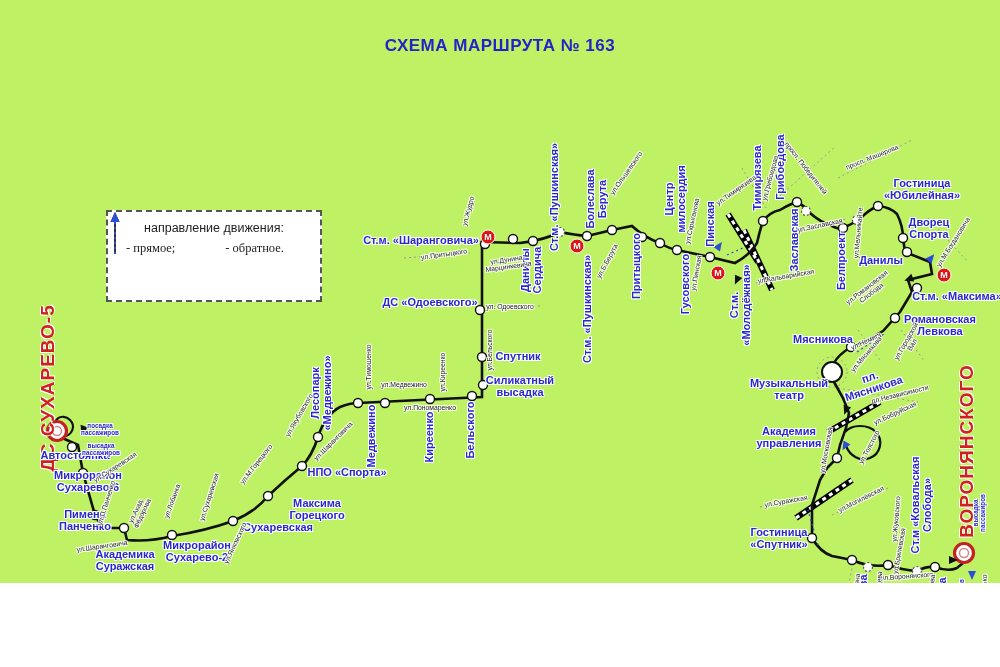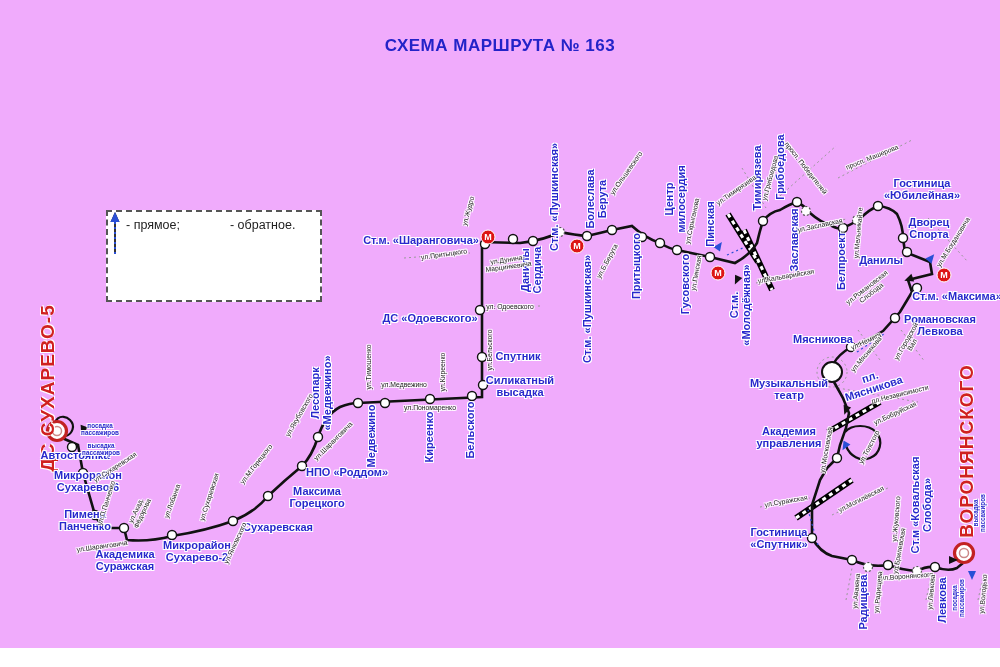--- a/index.html
+++ b/index.html
@@ -1,43 +1,44 @@
 <!DOCTYPE html>
 <html><head>
 <meta charset="utf-8">
 <style>
   html,body{margin:0;padding:0;background:#fff;}
-  #stage{position:relative;width:1000px;height:648px;background:#f0abfc;overflow:hidden;
+  #stage{position:relative;width:1000px;height:583px;background:#bef264;overflow:hidden;
          font-family:"Liberation Sans",sans-serif;}
   .abs{position:absolute;}
   
   .title{left:0;right:0;text-align:center;color:#2323c8;font-weight:bold;font-size:17px;letter-spacing:.5px;}
   
   .legend{left:106px;top:210px;width:212px;height:88px;border:2px dashed #555;background:#fff;}
   .legend-head{margin-top:9px;text-align:center;color:#222;font-size:12.5px;}
-  .legend-row{display:flex;align-items:flex-end;margin:6px 14px 0 18px;gap:12px;}
+  .legend-row{display:flex;align-items:flex-end;margin:6px 14px 0 18px;gap:12px;font-family:Liberation Serif, serif;}
   .legend-txt{color:#222;font-size:12.5px;padding-bottom:6px;}
   
   .lbl{position:absolute;white-space:pre;text-align:center;line-height:1.05;
        text-shadow:1px 1px 0 #fff,-1px -1px 0 #fff,1px -1px 0 #fff,-1px 1px 0 #fff,0 1px 0 #fff,0 -1px 0 #fff;}
   .lbl-stop{color:#2828cc;font-weight:bold;font-size:11px;}
   .lbl-street{color:#222;font-size:6.8px;}
   .lbl-note{color:#2828cc;font-weight:bold;font-size:6.3px;}
   .terminal-name{position:absolute;color:#d02020;font-weight:bold;font-size:19px;letter-spacing:1px;
        white-space:nowrap;text-shadow:1px 1px 0 #fff,-1px -1px 0 #fff;}
   svg{position:absolute;left:0;top:0;}
 </style>
 </head>
 <body>
 
 <div id="stage">
 
   <div class="abs title" style="top:36px;">СХЕМА МАРШРУТА № 163</div>
 
   <div class="abs legend">
+    <div class="legend-head">направление движения:</div>
     <div class="legend-row">
       <svg width="14" height="42" viewBox="0 0 14 42">
         <line x1="7" y1="42" x2="7" y2="8" stroke="#333" stroke-width="2"></line>
         <polygon points="7,0 2.5,10 11.5,10" fill="#111"></polygon>
       </svg>
       <span class="legend-txt">- прямое;</span>
       <span style="width:26px"></span>
       <svg width="14" height="42" viewBox="0 0 14 42">
         <line x1="7" y1="42" x2="7" y2="8" stroke="#2a4fd6" stroke-width="2" stroke-dasharray="2 3"></line>
         <polygon points="7,0 2.5,10 11.5,10" fill="#2a4fd6"></polygon>
@@ -174,29 +175,29 @@
       <div class="lbl lbl-stop" style="left: 75px; top: 456px; transform: translate(-50%, -50%) rotate(0deg);">Автостоянка</div>
       <div class="lbl lbl-stop" style="left: 88px; top: 482px; transform: translate(-50%, -50%) rotate(0deg);">Микрорайон
 Сухарево-6</div>
       <div class="lbl lbl-stop" style="left: 85px; top: 521px; transform: translate(-50%, -50%) rotate(0deg);">Пимена
 Панченко</div>
       <div class="lbl lbl-stop" style="left: 125px; top: 561px; transform: translate(-50%, -50%) rotate(0deg);">Академика
 Суражская</div>
       <div class="lbl lbl-stop" style="left: 197px; top: 552px; transform: translate(-50%, -50%) rotate(0deg);">Микрорайон
 Сухарево-2</div>
       <div class="lbl lbl-stop" style="left: 278px; top: 528px; transform: translate(-50%, -50%) rotate(0deg);">Сухаревская</div>
-      <div class="lbl lbl-stop" style="left: 317px; top: 498px; transform: translate(-50%, -50%) rotate(0deg);">Максима
+      <div class="lbl lbl-stop" style="left: 317px; top: 510px; transform: translate(-50%, -50%) rotate(0deg);">Максима
 Горецкого</div>
-      <div class="lbl lbl-stop" style="left: 347px; top: 473px; transform: translate(-50%, -50%) rotate(0deg);">НПО «Роддом»</div>
+      <div class="lbl lbl-stop" style="left: 347px; top: 473px; transform: translate(-50%, -50%) rotate(0deg);">НПО «Спорта»</div>
       <div class="lbl lbl-stop" style="left: 322px; top: 393px; transform: translate(-50%, -50%) rotate(-90deg);">Лесопарк
 «Медвежино»</div>
       <div class="lbl lbl-stop" style="left: 372px; top: 436px; transform: translate(-50%, -50%) rotate(-90deg);">Медвежино</div>
       <div class="lbl lbl-stop" style="left: 430px; top: 437px; transform: translate(-50%, -50%) rotate(-90deg);">Киреенко</div>
       <div class="lbl lbl-stop" style="left: 471px; top: 430px; transform: translate(-50%, -50%) rotate(-90deg);">Бельского</div>
-      <div class="lbl lbl-stop" style="left: 430px; top: 319px; transform: translate(-50%, -50%) rotate(0deg);">ДС «Одоевского»</div>
+      <div class="lbl lbl-stop" style="left: 430px; top: 303px; transform: translate(-50%, -50%) rotate(0deg);">ДС «Одоевского»</div>
       <div class="lbl lbl-stop" style="left: 518px; top: 357px; transform: translate(-50%, -50%) rotate(0deg);">Спутник</div>
       <div class="lbl lbl-stop" style="left: 520px; top: 387px; transform: translate(-50%, -50%) rotate(0deg);">Силикатный
 высадка</div>
       <div class="lbl lbl-stop" style="left: 421px; top: 241px; transform: translate(-50%, -50%) rotate(0deg);">Ст.м. «Шаранговича»</div>
       <div class="lbl lbl-stop" style="left: 532px; top: 270px; transform: translate(-50%, -50%) rotate(-90deg);">Данилы
 Сердича</div>
       <div class="lbl lbl-stop" style="left: 555px; top: 197px; transform: translate(-50%, -50%) rotate(-90deg);">Ст.м. «Пушкинская»</div>
       <div class="lbl lbl-stop" style="left: 597px; top: 199px; transform: translate(-50%, -50%) rotate(-90deg);">Болеслава
 Берута</div>
       <div class="lbl lbl-stop" style="left: 588px; top: 309px; transform: translate(-50%, -50%) rotate(-90deg);">Ст.м. «Пушкинская»</div>

